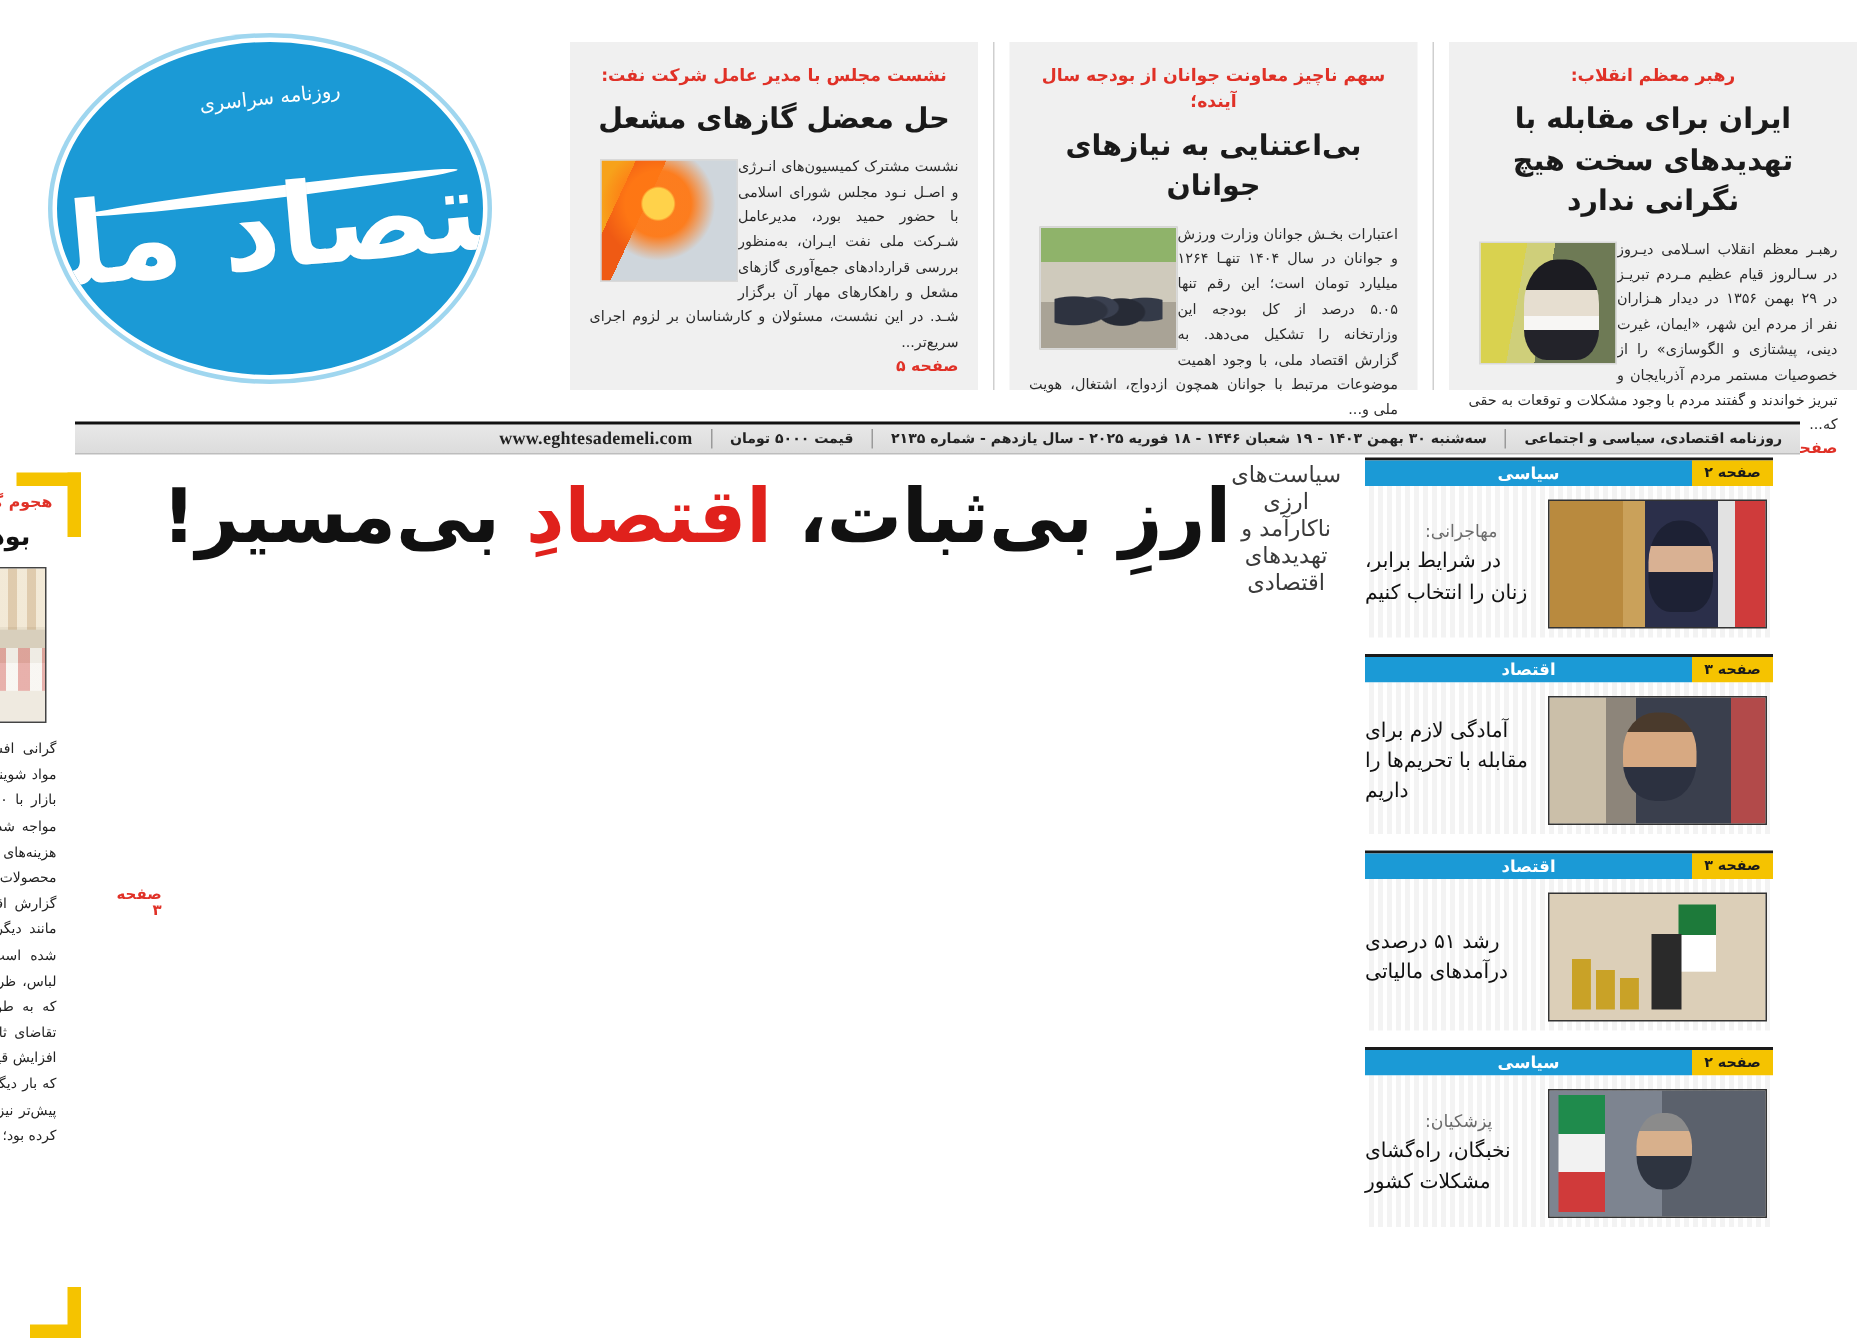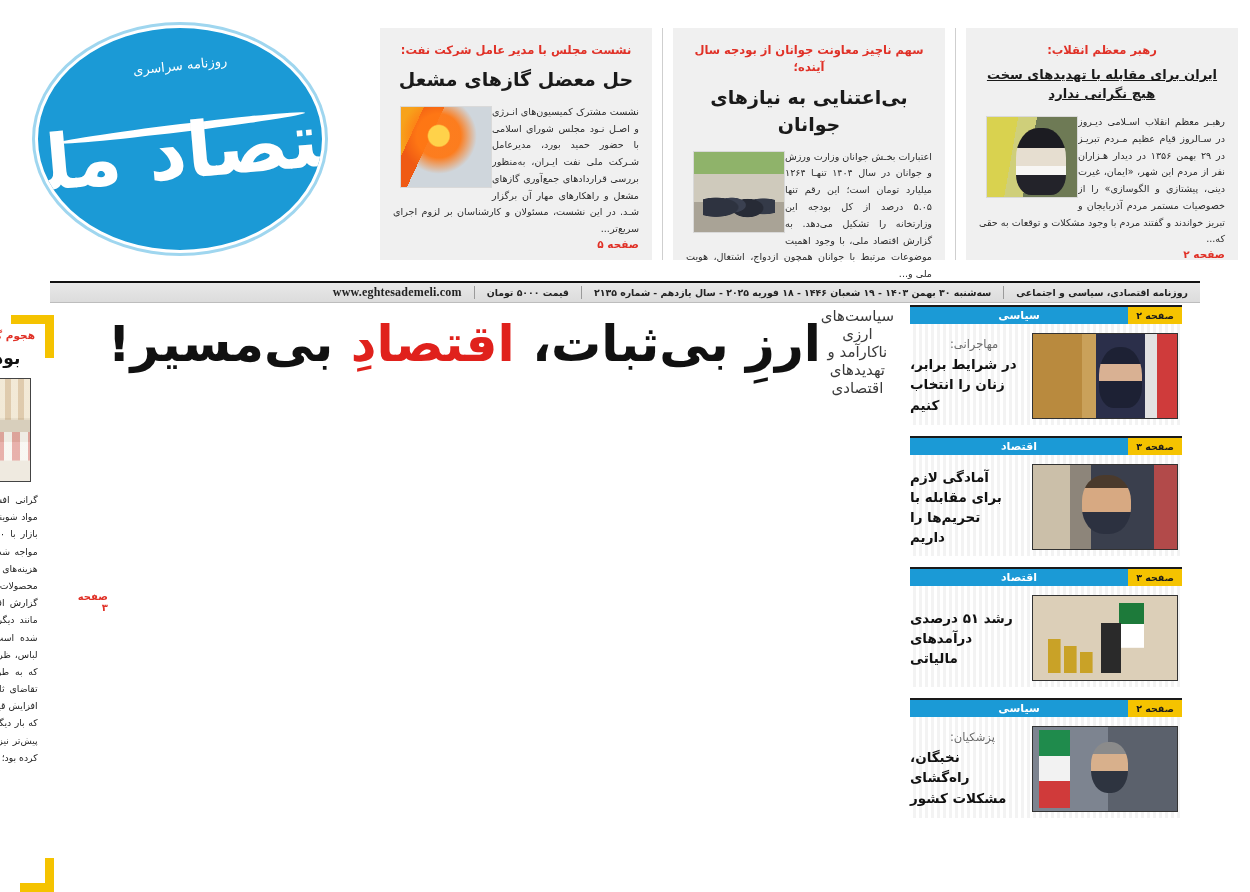--- a/index.html
+++ b/index.html
@@ -54,21 +54,21 @@
   .teaser {
     background: #f0f0f0;
     width: 272px; height: 232px;
     padding: 14px 13px 10px 13px;
     position: relative;
     display: flex; flex-direction: column;
   }
   .teaser-sep { width: 1px; background: #cfcfcf; height: 232px; margin-top: 0; }
   .kicker { color: #e03127; font-size: 11.5px; font-weight: bold; text-align: center; line-height: 1.5; }
   .t-title { color: #1a1a1a; font-size: 19px; font-weight: bold; text-align: center; line-height: 1.45; margin-top: 7px; }
-  .t-title.sm { font-size: 13px; text-decoration: underline; }
+  .t-title.sm { font-size: 19px; }
   .t-body-wrap { margin-top: 10px; font-size: 9.6px; line-height: 1.75; color: #2b2b2b; text-align: justify; flex: 1 1 auto; }
   .t-thumb {
     float: left; width: 92px; height: 82px; margin: 2px 0 4px 7px;
     background-size: cover; background-position: center;
     border: 1px solid #d9d9d9;
   }
   .t-thumb.flare {
     background:
       radial-gradient(circle at 42% 36%, #ffd24a 0 14%, rgba(255,120,20,.95) 16% 30%, rgba(255,60,10,.0) 52%),
       linear-gradient(115deg, #f7a21b 0 18%, #ef5a14 18% 34%, #cfd6dc 34% 100%),
@@ -120,21 +120,21 @@
   
   .sidebar { width: 290px; flex: 0 0 290px; padding-right: 18px; display:flex; flex-direction:column; gap: 11px; }
   .side-card { display:flex; flex-direction:column; }
   .side-head { display: flex; flex-direction: row; height: 19px; border-top: 2px solid #1a1a1a; }
   .side-cat { flex: 1 1 auto; background: #1b9ad6; color:#fff; font-size: 11px; font-weight: bold; display:flex; align-items:center; justify-content:center; }
   .side-page { width: 54px; background: #f5c300; color:#1a1a1a; font-size: 9.5px; font-weight:bold; display:flex; align-items:center; justify-content:center; }
   .side-body { display:flex; flex-direction:row; align-items:center; gap: 8px; padding: 9px 4px 6px 0;
     background: repeating-linear-gradient(90deg, #ffffff 0 3px, #f3f3f3 3px 6px); }
   .side-txt { flex: 1 1 auto; text-align: left; padding-right: 4px; }
   .side-kicker { color: #6c6c6c; font-size: 11.5px; margin-bottom: 3px; text-align: left; margin-left: 40px; }
-  .side-title { color: #111; font-size: 13.5px; font-weight: bold; line-height: 1.5; text-align: left; }
+  .side-title { color: #111; font-size: 13.5px; font-weight: normal; line-height: 1.5; text-align: left; }
   .side-photo { width: 146px; height: 86px; border: 1px solid #333; background-size: cover; background-position: center; flex: 0 0 146px; }
   .ph-woman {
     background:
       linear-gradient(90deg, #b98a3e 0 34%, #caa15a 34% 44%, #2b2f4a 44% 78%, #e2e2e2 78% 86%, #cf3b3b 86% 100%);
     position: relative;
   }
   .ph-woman::after { content:""; position:absolute; left:46%; top:16%; width:30%; height:72%;
     border-radius: 46% 46% 34% 34%; background: linear-gradient(180deg,#1d2134 0 28%, #d9b193 28% 56%, #1d2134 56% 100%); }
   .ph-man {
     background: linear-gradient(90deg, #cbbfa9 0 26%, #8d857a 26% 40%, #3a3f4d 40% 84%, #b24a4a 84% 100%);

